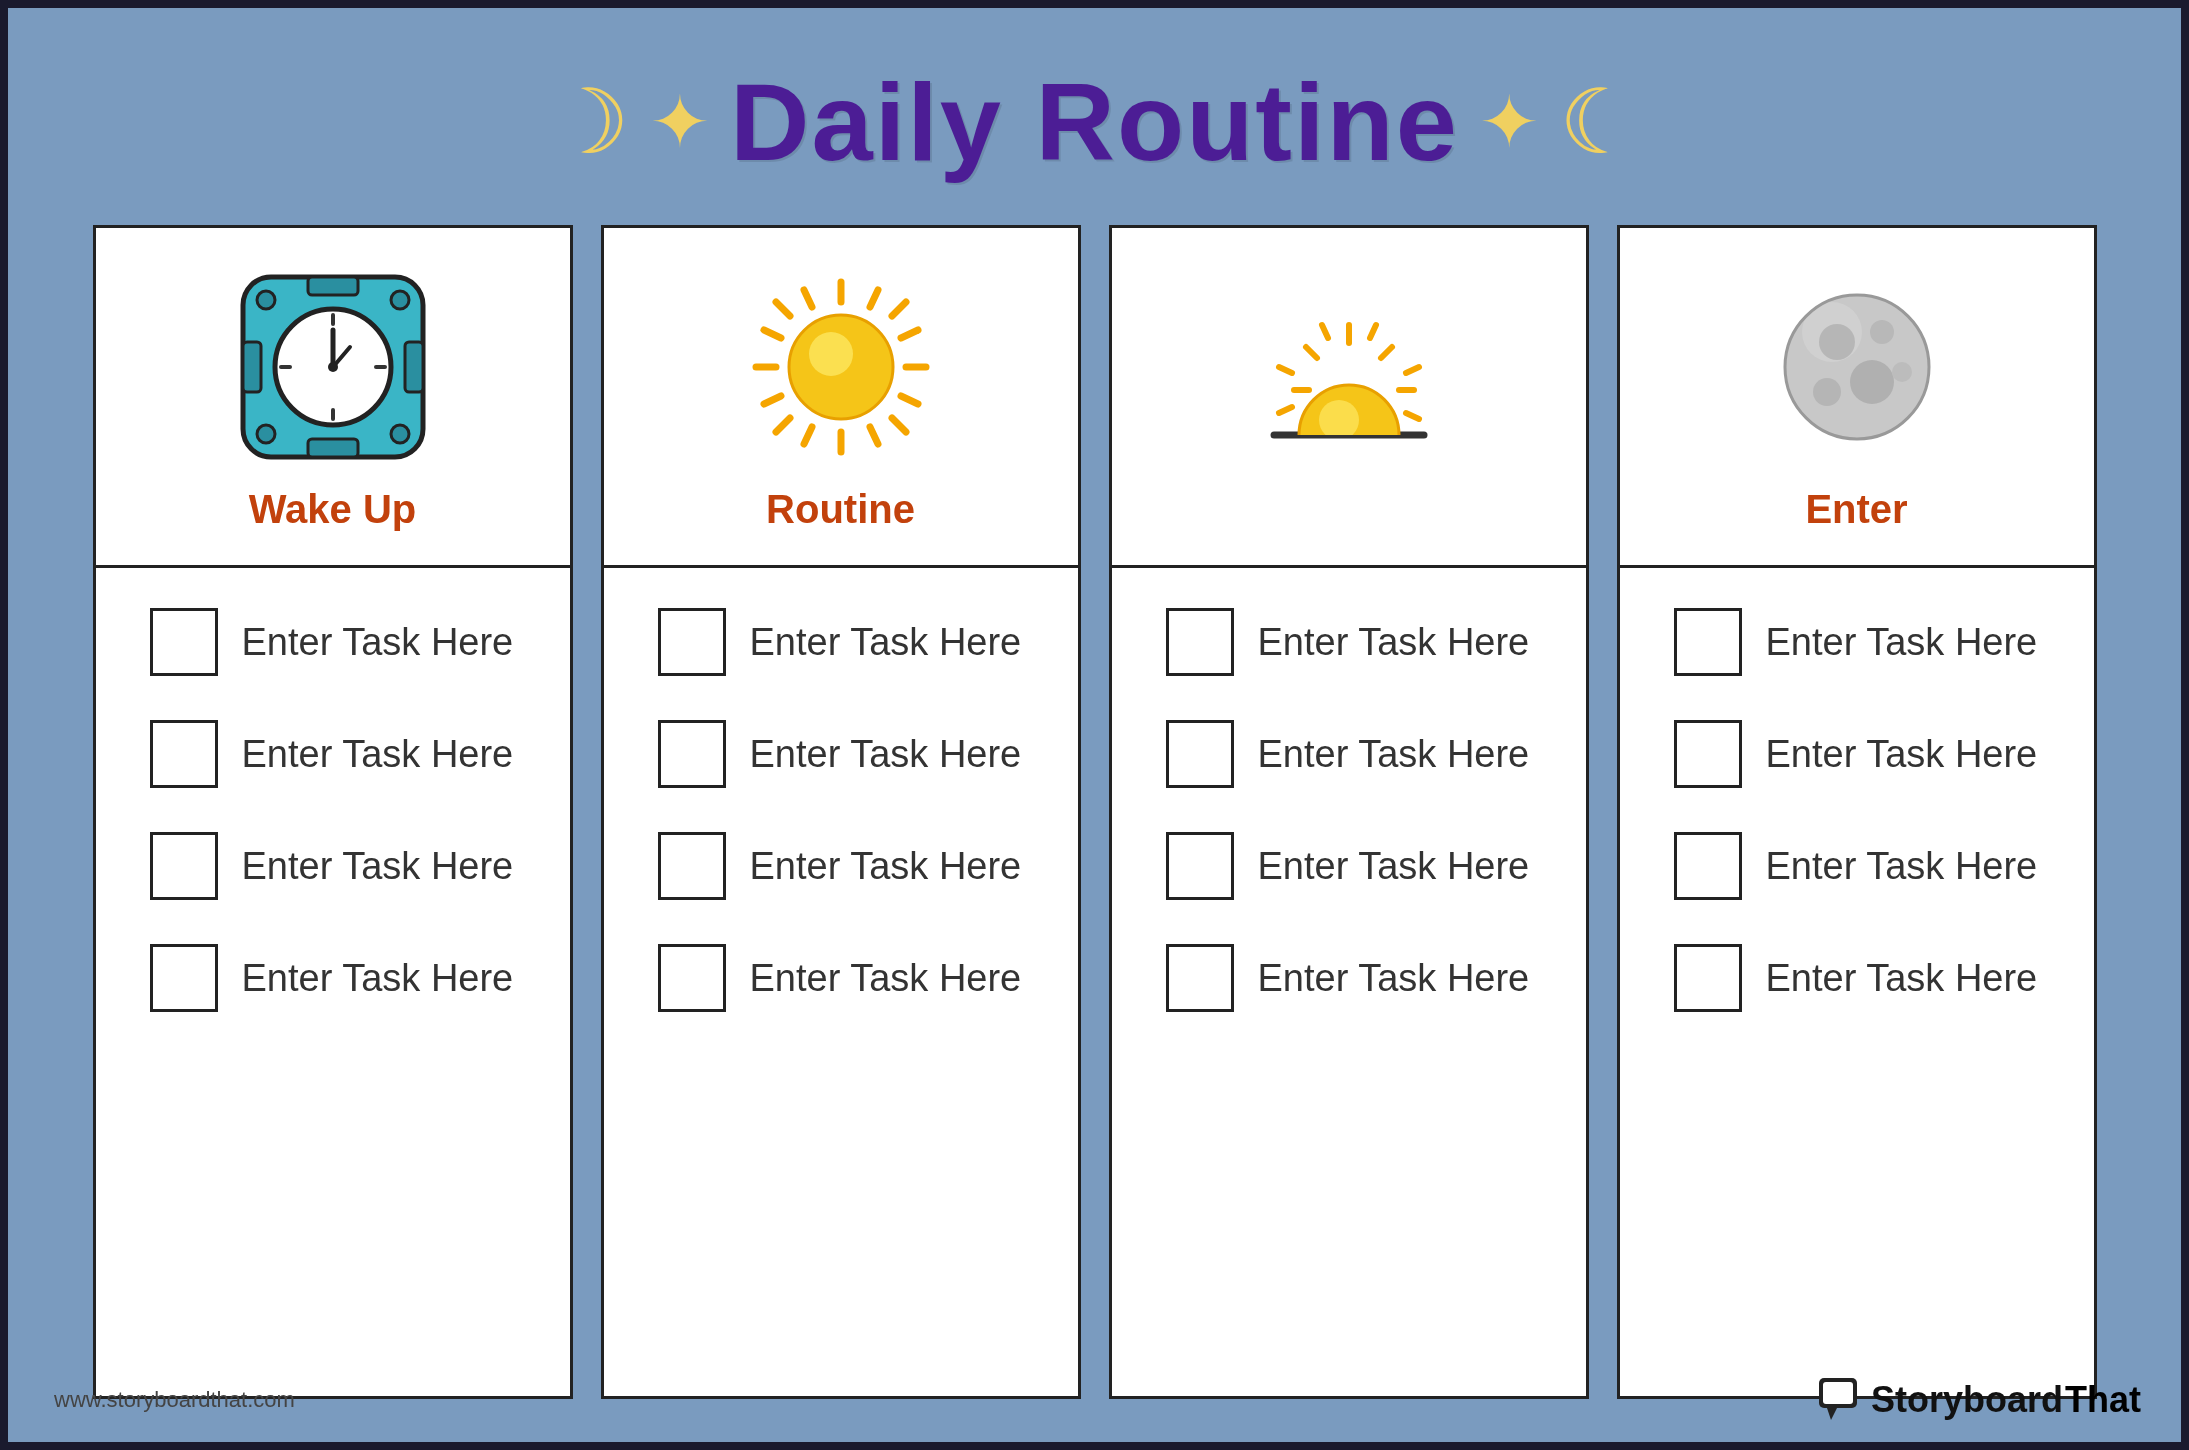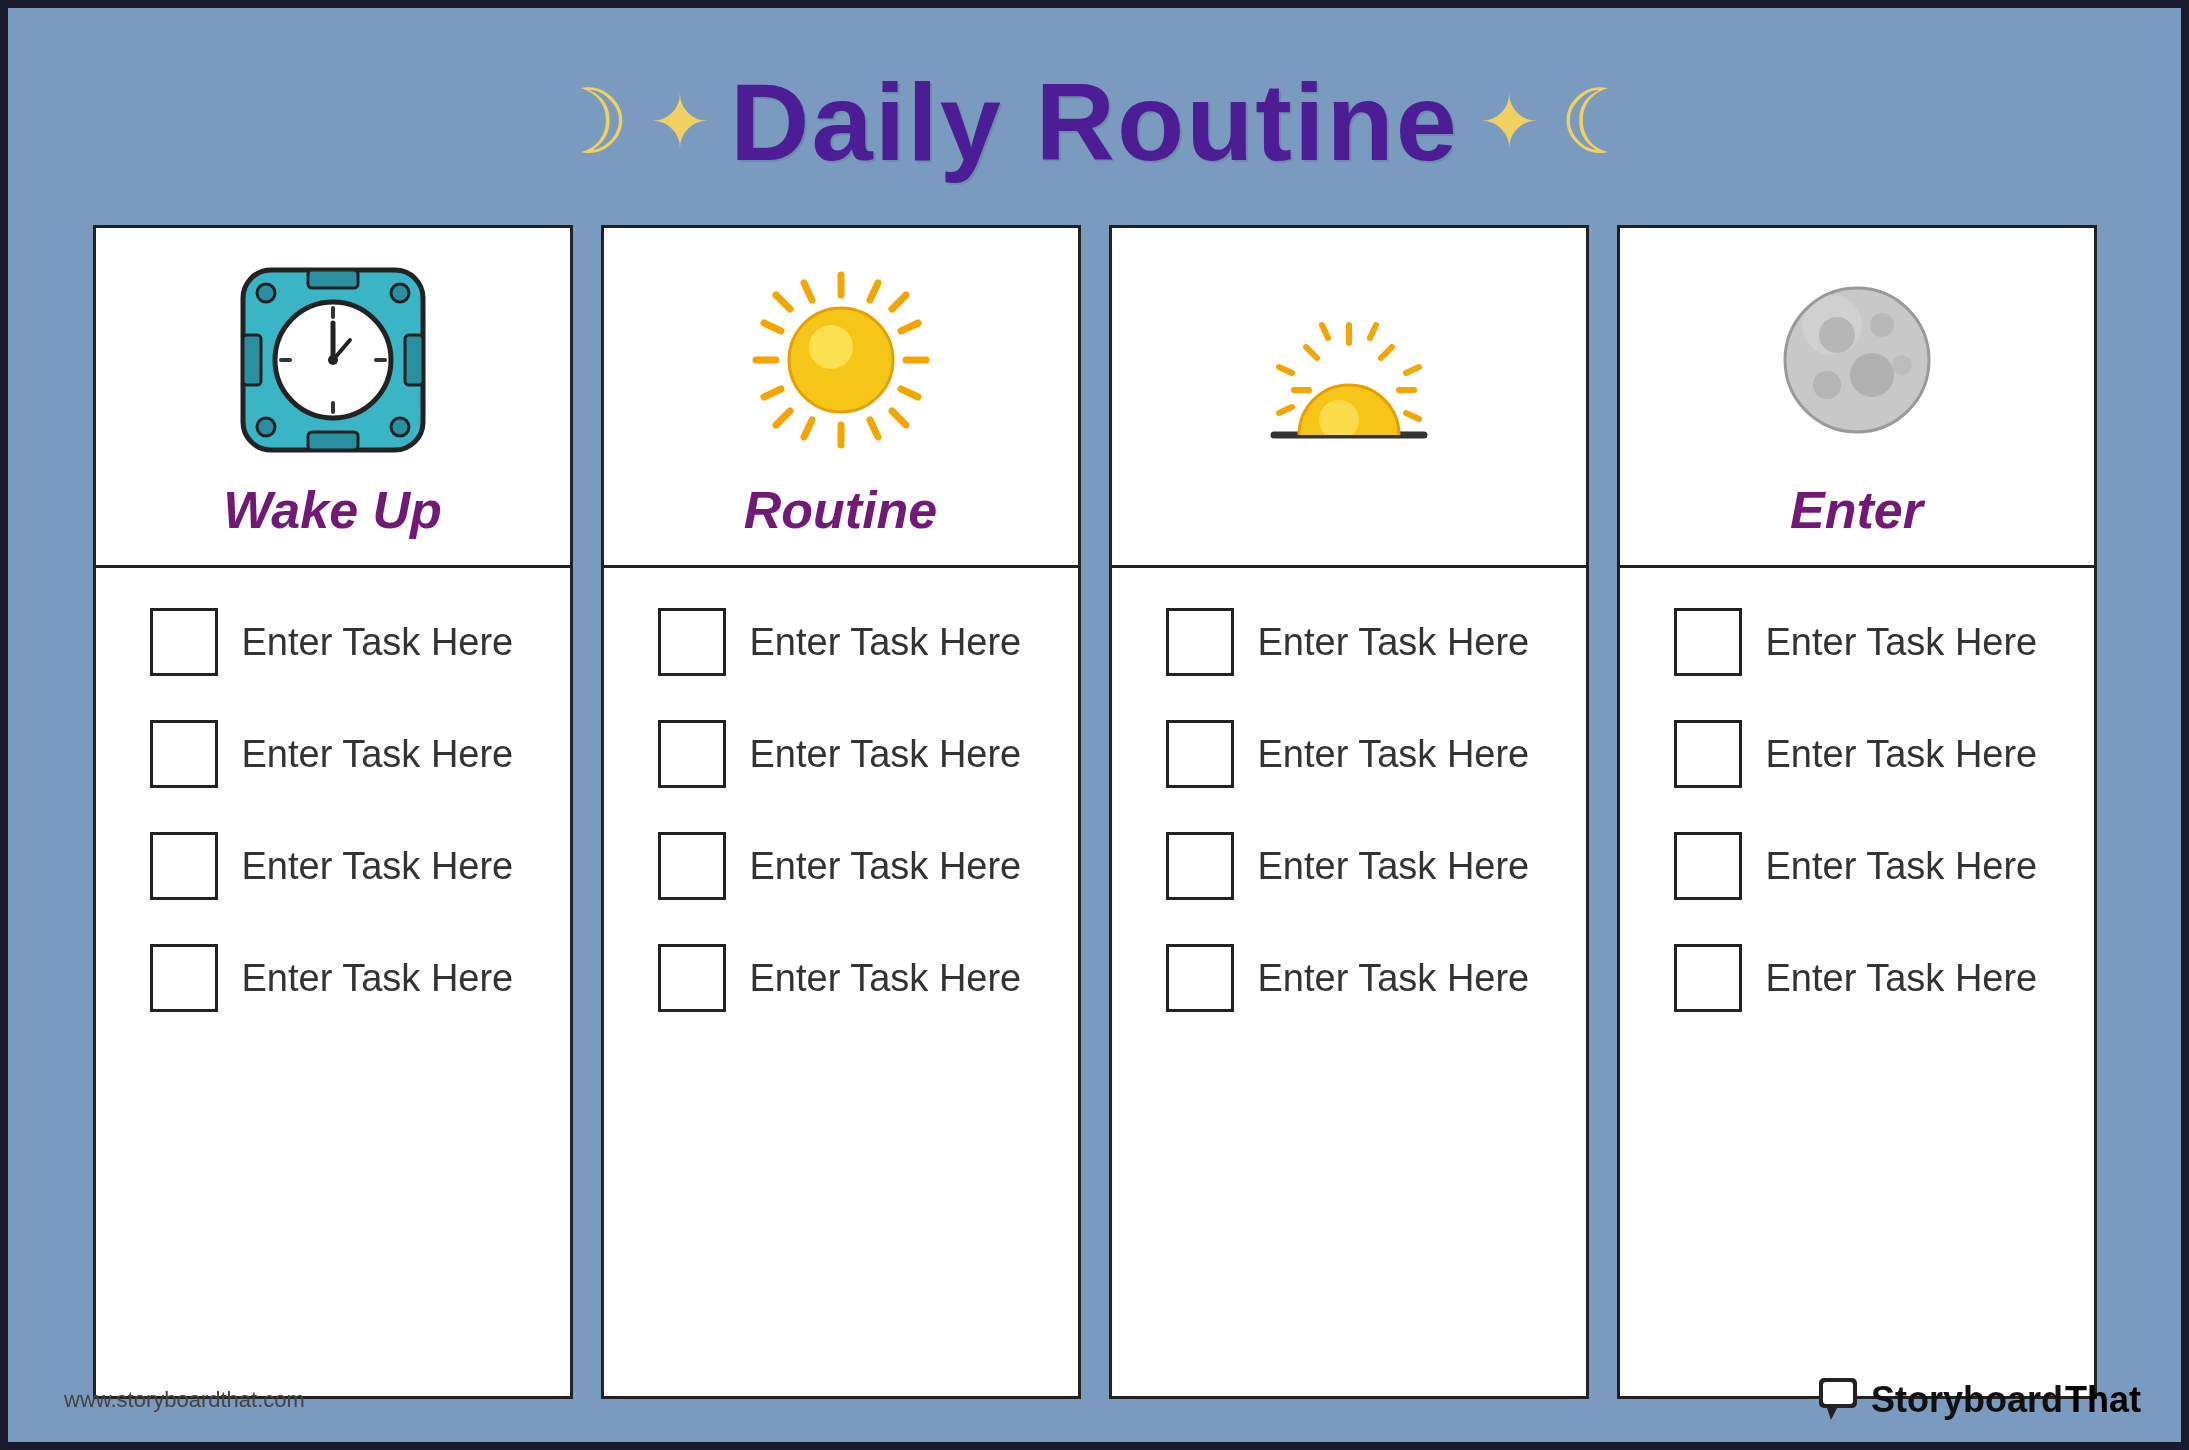--- a/index.html
+++ b/index.html
@@ -72,26 +72,25 @@
     .col-icon {
       width: 200px;
       height: 200px;
       display: flex;
       align-items: center;
       justify-content: center;
       margin-bottom: 20px;
     }
 
     .col-title {
-      font-size: 52px;
+      font-size: 40px;
       font-weight: 900;
-      color: #701a75;
+      color: #c2410c;
       font-family: 'Arial Black', Arial, sans-serif;
       text-align: center;
-      font-style: italic;
     }
 
     
     .col-body {
       flex: 1;
       padding: 40px 30px;
       display: flex;
       flex-direction: column;
       gap: 44px;
       margin-left: 24px;
@@ -114,21 +113,21 @@
     .task-label {
       font-size: 38px;
       color: #333;
       font-family: Arial, sans-serif;
     }
 
     
     .footer {
       position: absolute;
       bottom: 18px;
-      left: 56px;
+      left: 46px;
       right: 40px;
       display: flex;
       justify-content: space-between;
       align-items: center;
     }
 
     .footer-url {
       font-size: 22px;
       color: #444;
     }

